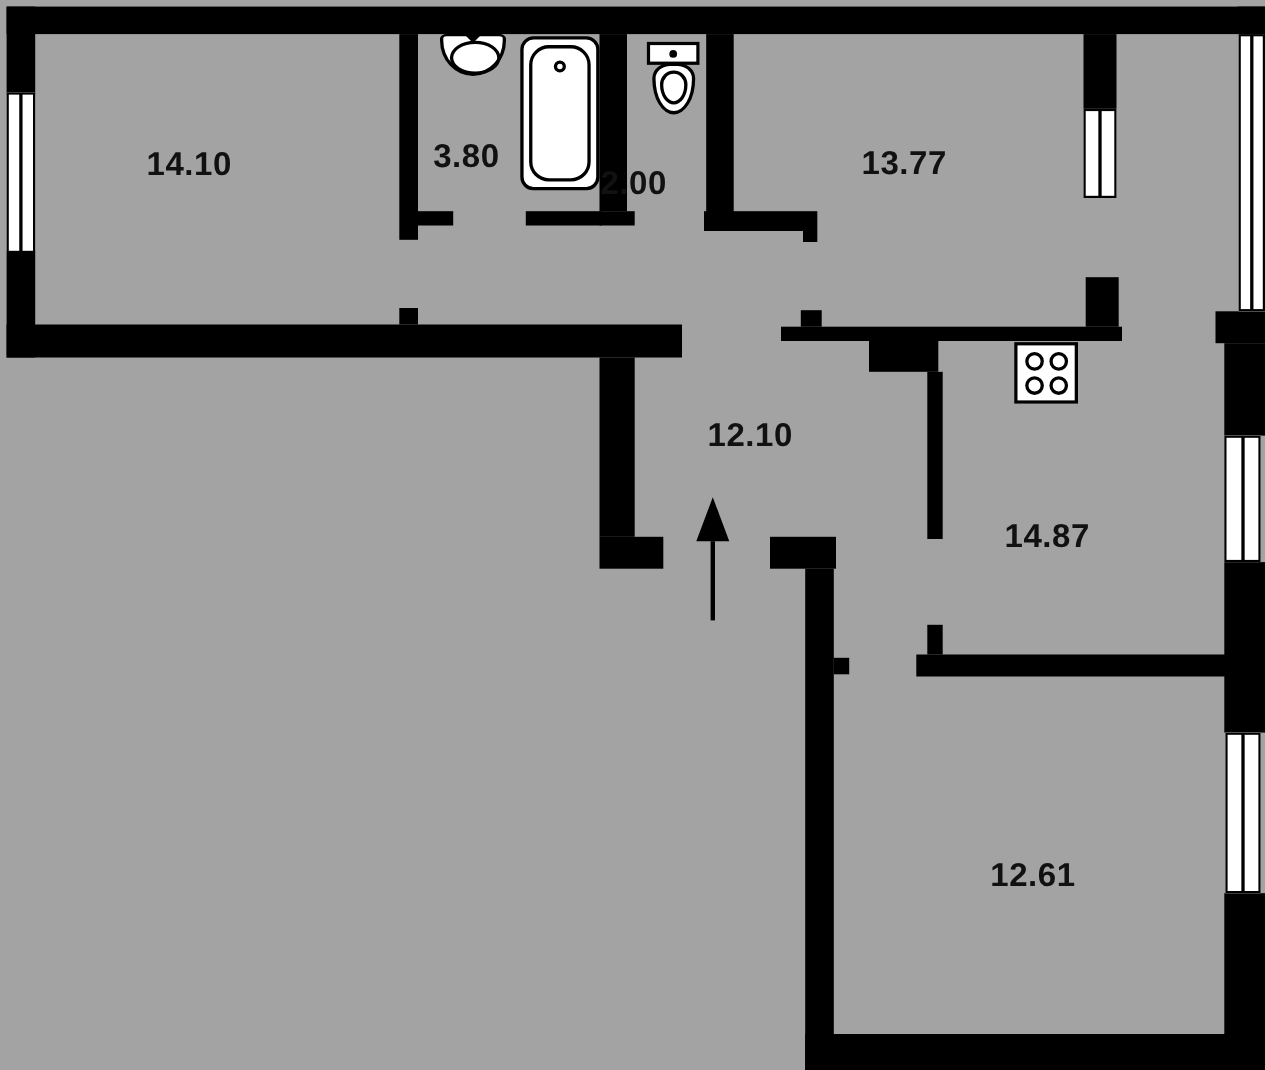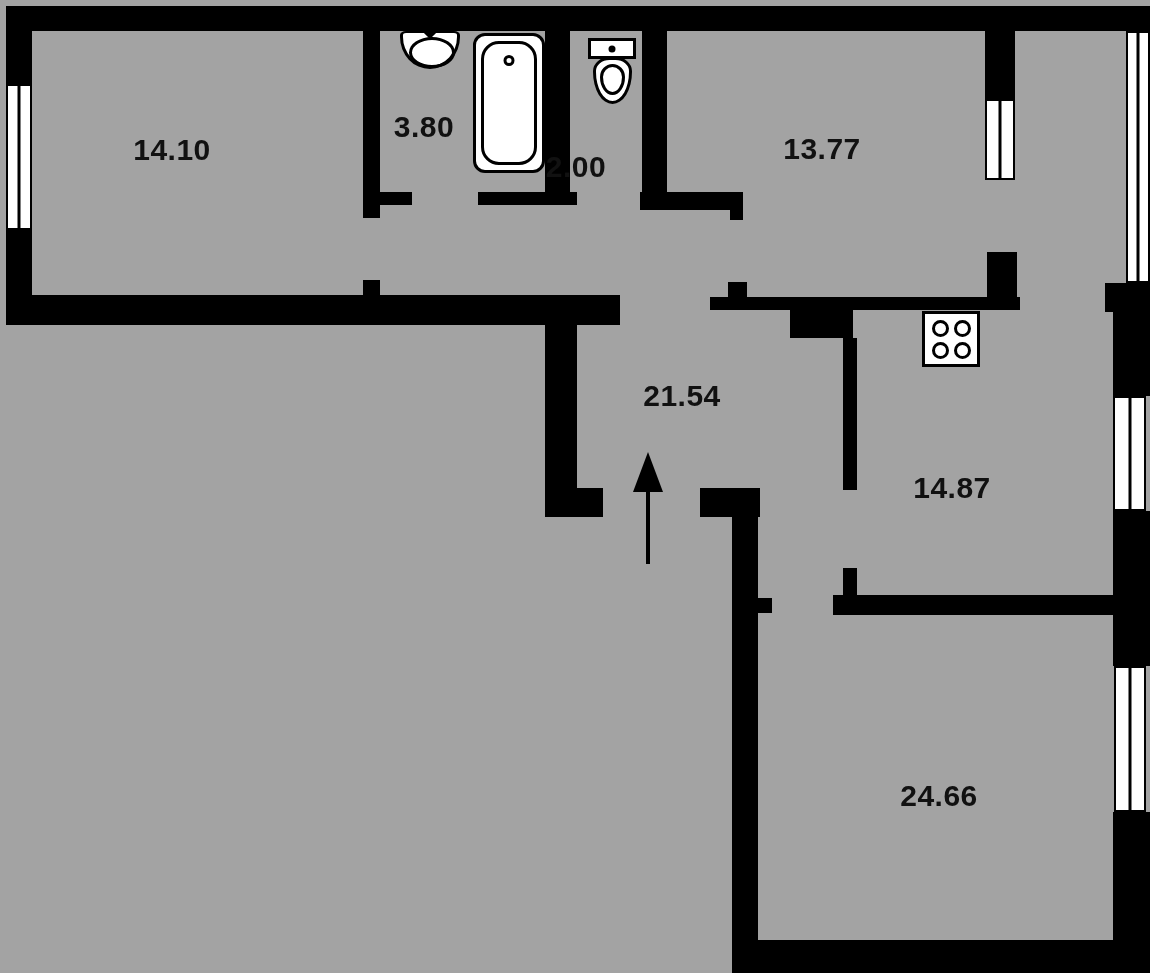--- a/index.html
+++ b/index.html
@@ -174,20 +174,20 @@
     <div class="burner b3"></div>
     <div class="burner b4"></div>
   </div>
 
   <div class="entrance-arrow">
     <div class="arrow-head"></div>
     <div class="arrow-shaft"></div>
   </div>
 
   <div class="room-label" style="left:172px;top:150px">14.10</div>
-  <div class="room-label" style="left:424px;top:127px">3.80</div>
+  <div class="room-label" style="left:424px;top:143px">3.80</div>
   <div class="room-label" style="left:576px;top:167px">2.00</div>
   <div class="room-label" style="left:822px;top:149px">13.77</div>
-  <div class="room-label" style="left:682px;top:396px">21.54</div>
+  <div class="room-label" style="left:682px;top:396px">12.10</div>
   <div class="room-label" style="left:952px;top:488px">14.87</div>
-  <div class="room-label" style="left:939px;top:796px">24.66</div>
+  <div class="room-label" style="left:939px;top:796px">12.61</div>
 
 </div>
 
 </body></html>

